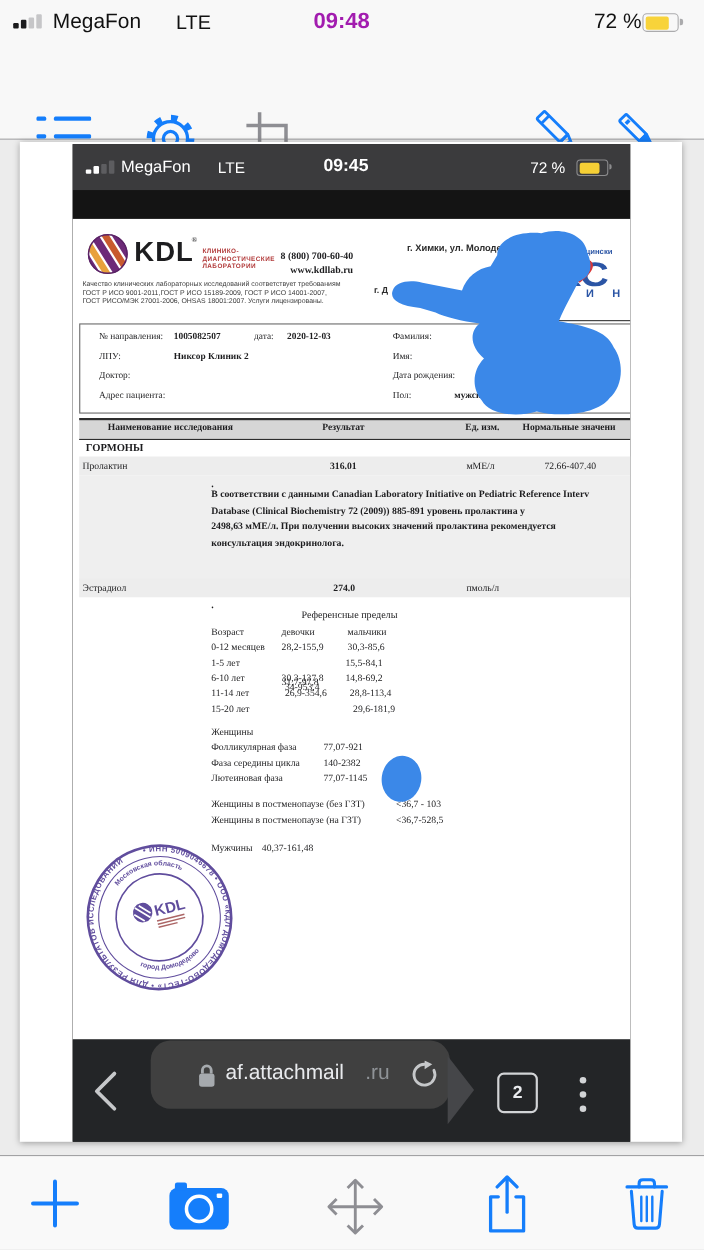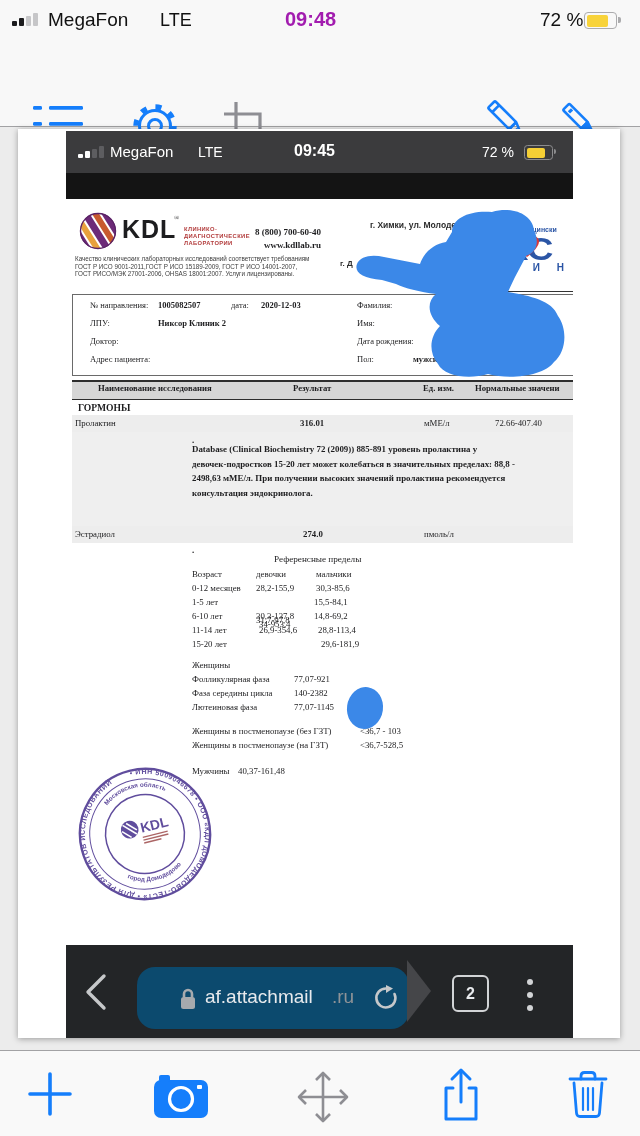--- a/index.html
+++ b/index.html
@@ -36,21 +36,21 @@
   .red{color:#b23b3b;} .blue{color:#2b55a5;}
   .grayrow{position:absolute;background:#ededed;}
   .formline{font-size:8.5px;}
   .hdr{font-size:8.7px;font-weight:700;}
   .cell{font-size:8.8px;}
   .ref{font-size:8.8px;font-weight:400;}
   .comment-line{font-size:8.9px;font-weight:700;line-height:14.7px;white-space:nowrap;}
   #stamp{opacity:.88;}
   
   #browser{left:0;top:814px;width:507px;height:93px;background:#232527;}
-  #pill{position:absolute;left:71px;top:22px;width:272px;height:62px;background:#0c4a6e;border-radius:18px;}
+  #pill{position:absolute;left:71px;top:1px;width:272px;height:62px;background:#404040;border-radius:18px;}
   #pill-tip{position:absolute;left:341px;top:15px;width:0;height:0;border-top:31px solid transparent;
             border-bottom:31px solid transparent;border-left:24px solid #454649;}
   .url-host{font-size:19px;color:#e8eaed;} .url-tld{font-size:19px;color:#8f9397;}
   #tabbox{position:absolute;left:386px;top:30px;width:33px;height:33px;border:2.5px solid #d2d4d6;border-radius:6px;
           display:flex;align-items:center;justify-content:center;font-size:16px;font-weight:700;color:#e8eaed;}
   .dotcol{position:absolute;left:461px;top:34px;display:flex;flex-direction:column;gap:7px;}
   .dotcol b{width:6px;height:6px;border-radius:50%;background:#d2d4d6;}
 </style>
 </head>
 <body>
@@ -201,22 +201,22 @@
 
         <div class="grayrow" style="left:6px;top:216px;width:510px;height:17px;"></div>
         <span class="dtxt cell" style="left:9px;top:219px;">Пролактин</span>
         <span class="dtxt cell b" style="left:234px;top:219px;">316.01</span>
         <span class="dtxt cell" style="left:358px;top:219px;">мМЕ/л</span>
         <span class="dtxt cell" style="left:429px;top:219px;">72.66-407.40</span>
 
         <div class="grayrow" style="left:6px;top:233px;width:510px;height:96px;background:#efefef;"></div>
         <span class="dtxt b" style="left:126px;top:236px;font-size:9px;">.</span>
         <div class="abs" style="left:126px;top:243px;">
+          <div class="comment-line">В соответствии с данными Canadian Laboratory Initiative on Pediatric Reference Interv</div>
           <div class="comment-line">Database (Clinical Biochemistry 72 (2009)) 885-891 уровень пролактина у</div>
-          <div class="comment-line">девочек-подростков 15-20 лет может колебаться в значительных пределах: 88,8 -</div>
           <div class="comment-line">2498,63 мМЕ/л. При получении высоких значений пролактина рекомендуется</div>
           <div class="comment-line">консультация эндокринолога.</div>
         </div>
 
         <div class="grayrow" style="left:6px;top:327px;width:510px;height:17px;"></div>
         <span class="dtxt cell" style="left:9px;top:330px;">Эстрадиол</span>
         <span class="dtxt cell b" style="left:237px;top:330px;">274.0</span>
         <span class="dtxt cell" style="left:358px;top:330px;">пмоль/л</span>
         <span class="dtxt b" style="left:126px;top:346px;font-size:9px;">.</span>
 

